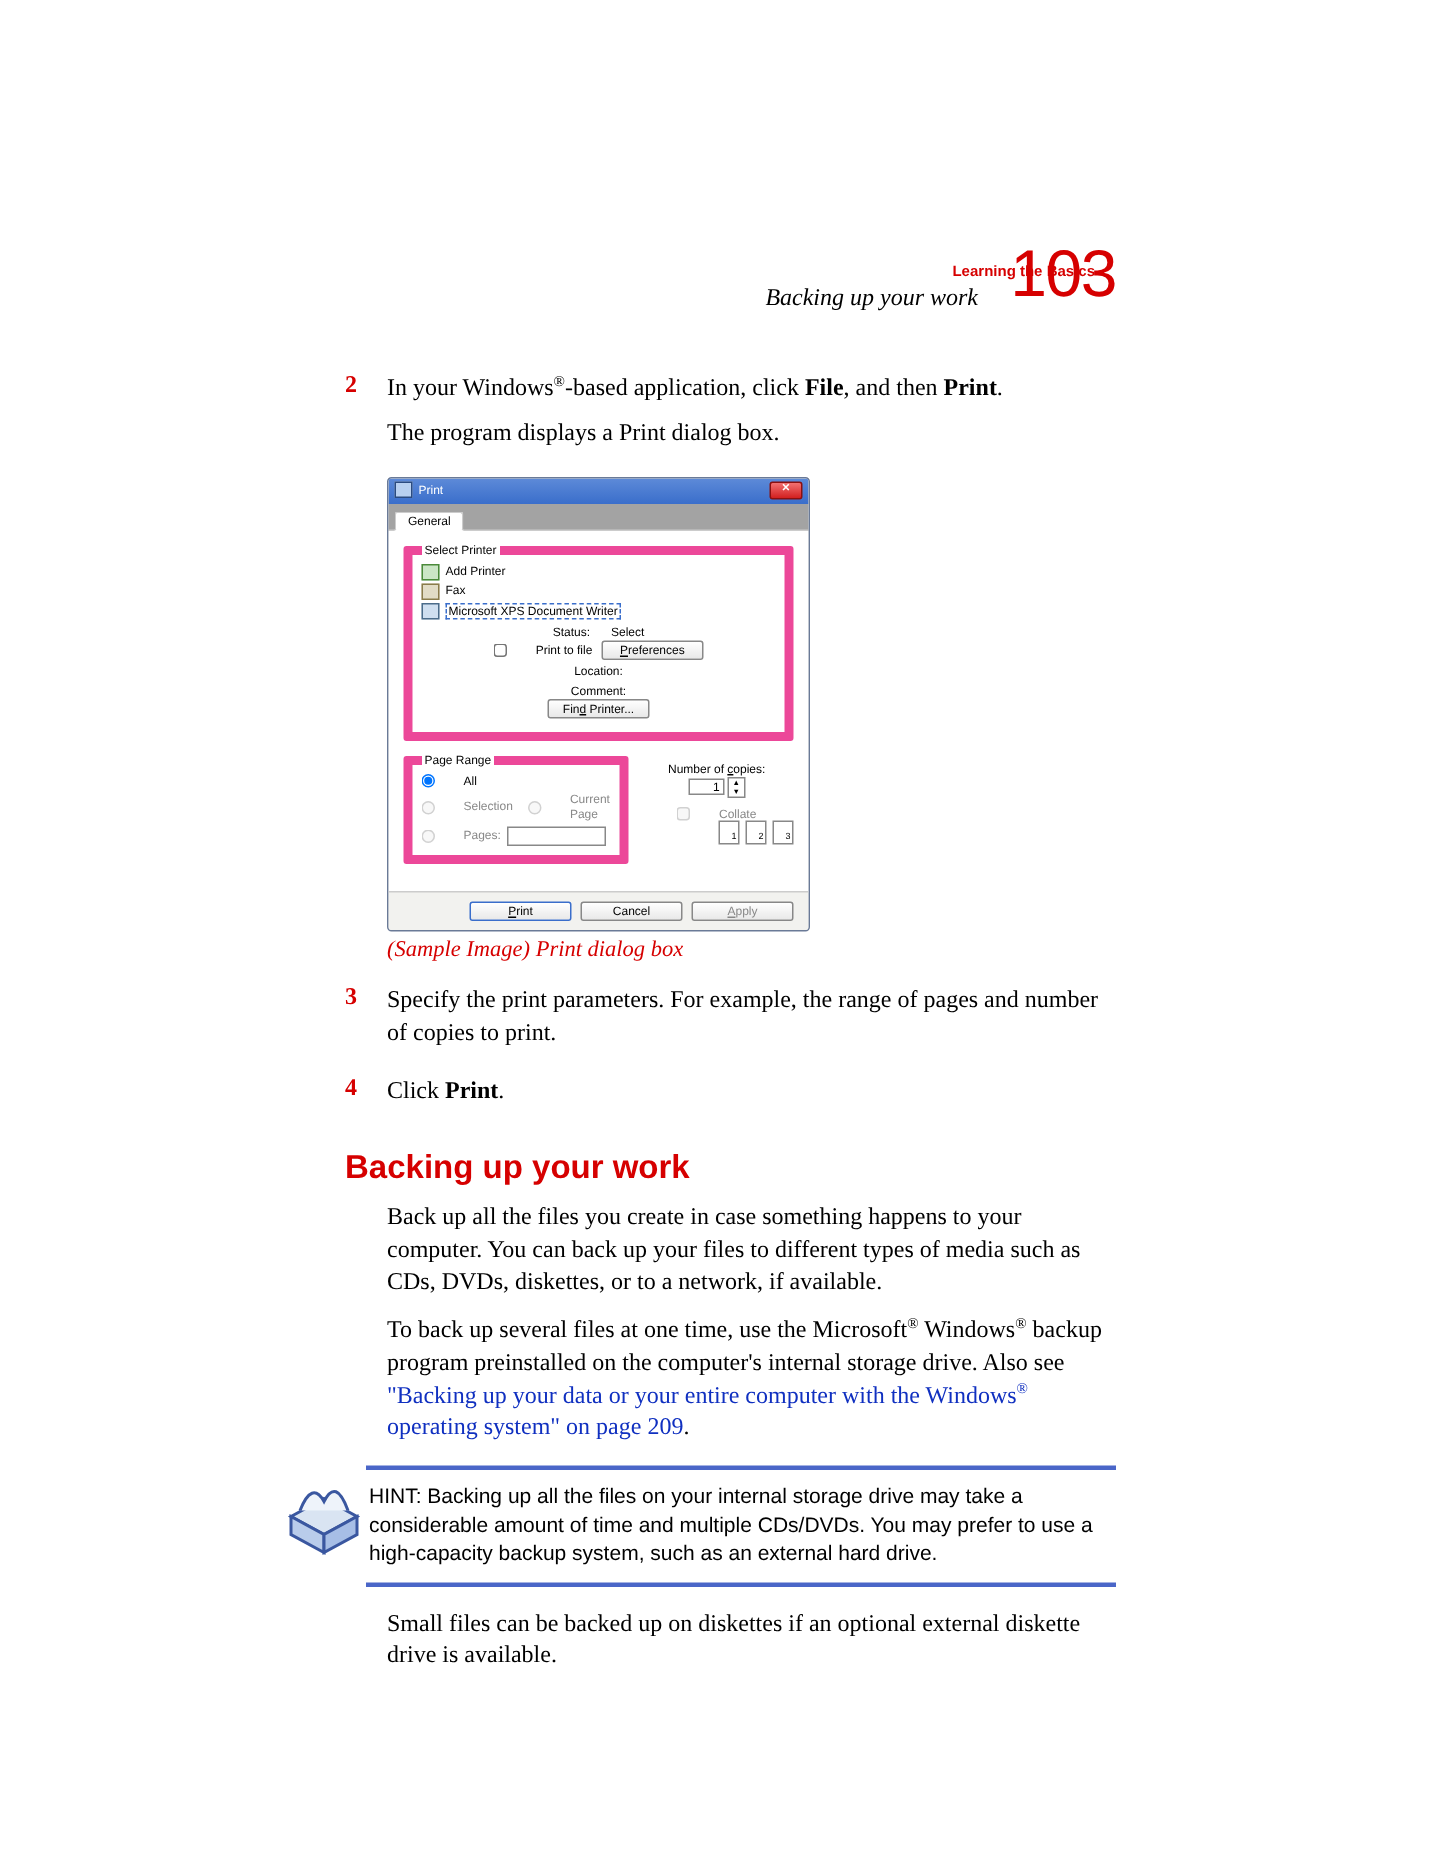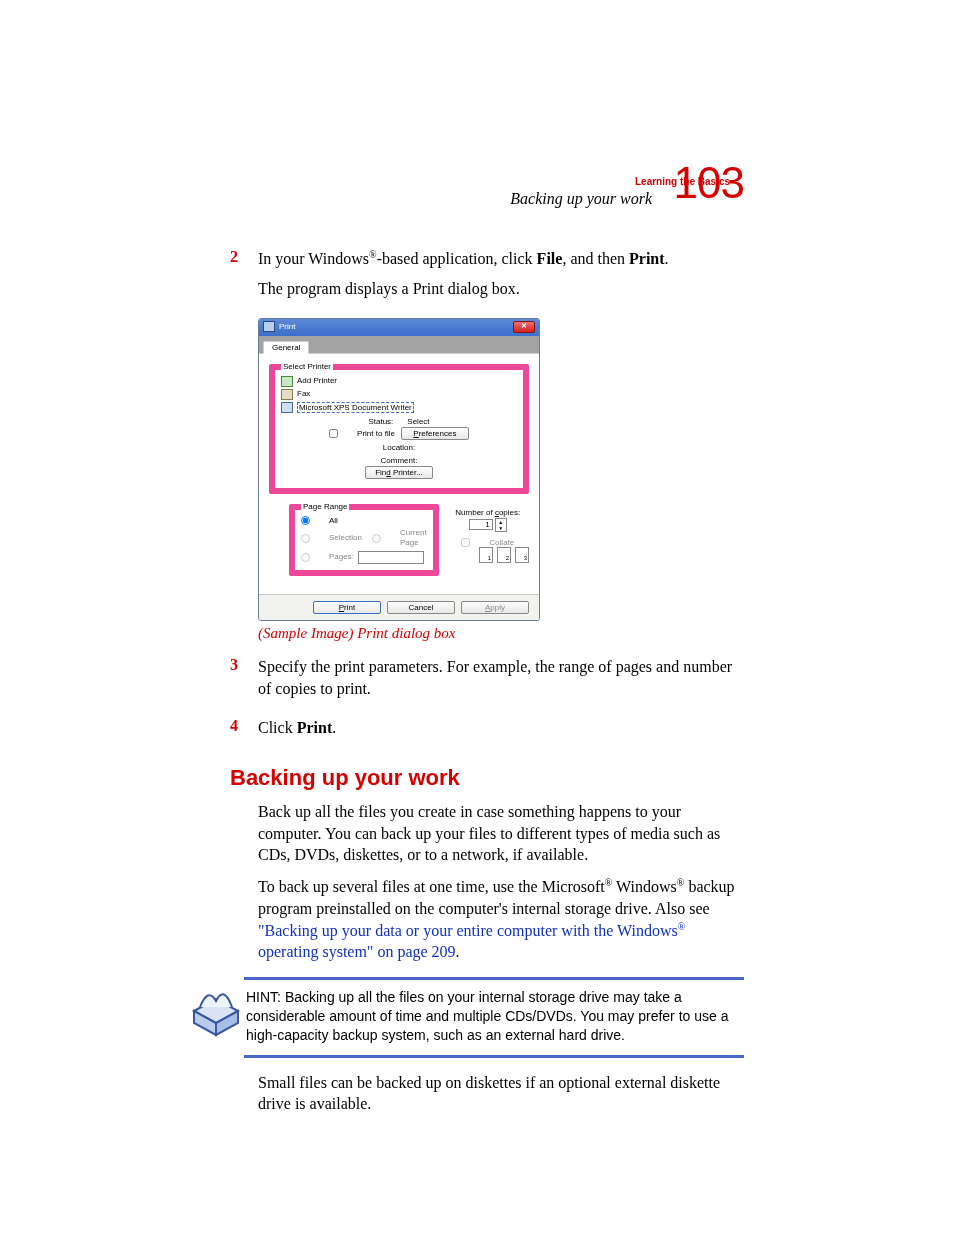--- a/index.html
+++ b/index.html
@@ -246,21 +246,21 @@
               <span class="lbl">Location:</span>
               <span></span>
             </div>
             <div class="row">
               <span class="lbl">Comment:</span>
               <span class="btn">Fin<span style="text-decoration:underline;">d</span> Printer...</span>
             </div>
           </fieldset>
 
           <div style="display:flex; gap:8px;">
-            <fieldset class="fs" style="flex:1;margin-left:20px;">
+            <fieldset class="fs" style="flex:1;">
               <legend>Page Range</legend>
               <label class="rad">
                   <input type="radio" checked="" style="">
                   <span>All</span>
                 </label>
               <div style="display:flex; gap:10px; margin-top:3px;">
                 <label class="rad" style="color:#888;">
                     <input type="radio" disabled="" style="">
                     <span>Selection</span>
                   </label>

